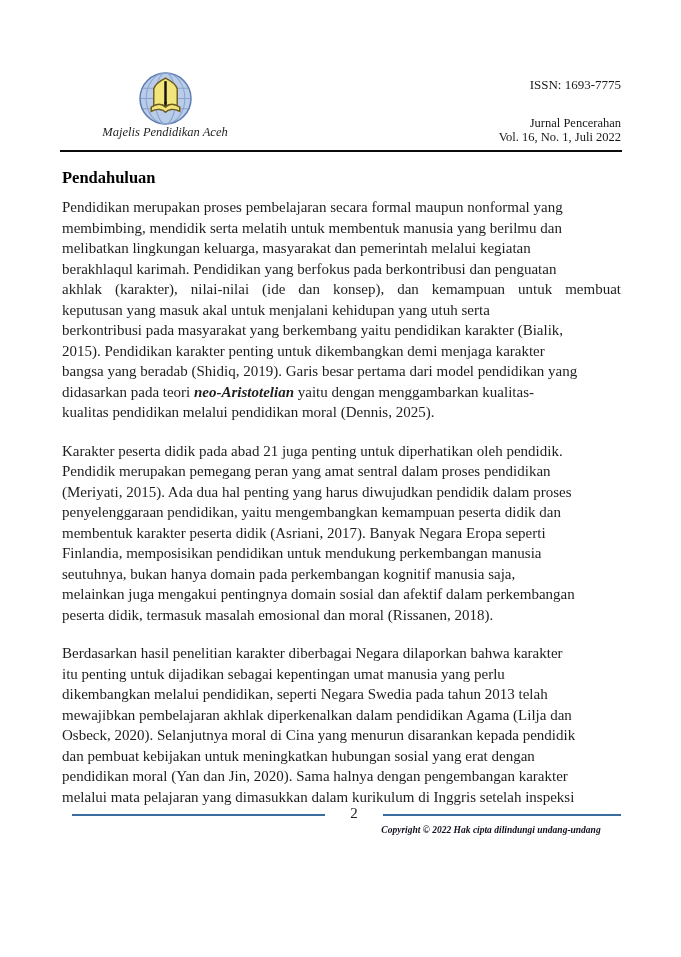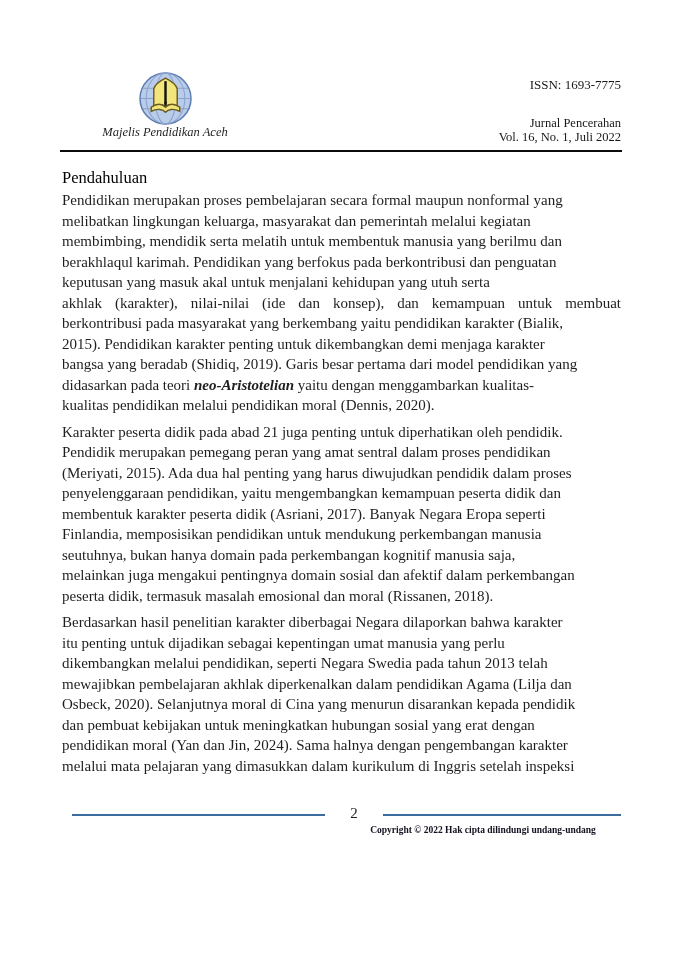--- a/index.html
+++ b/index.html
@@ -11,35 +11,35 @@
   
   .header { position:absolute; top:72px; left:60px; right:60px; display:flex; justify-content:space-between; }
   .logo-block { width:170px; text-align:center; margin-left:20px;font-style:italic; }
   .logo-block svg { display:block; margin:0 auto; }
   .logo-label { font-size:12.5px; color:#1e1e1e; margin-top:0px; white-space:nowrap; }
   .issue-block { text-align:right; font-size:12.5px; line-height:14px; color:#171717; padding-top:6px; }
   .issn { font-size:13px; margin-bottom:24px; }
   .header-rule { position:absolute; top:150px; left:60px; right:59px; height:2px; background:#0b0b0b; }
   
   .content { position:absolute; top:167px; left:62px; width:559px; }
-  .content h1 { font-size:16.5px; font-weight:normal; color:#000; margin:0 0 2px 0; line-height:21px; }
+  .content h1 { font-size:16.5px; font-weight:bold; color:#000; margin:0 0 9px 0; line-height:21px; }
   .line { font-size:15px; line-height:20.5px; white-space:nowrap; }
   .line.stretch { white-space:normal; text-align:justify; text-align-last:justify; }
   .para { margin:0; }
-  .para + .para { margin-top:6px; }
+  .para + .para { margin-top:18px; }
   em { font-style:italic;font-weight:bold; }
   
   .footer { position:absolute; top:805px; left:72px; right:60px; display:flex; align-items:flex-start; }
   .frule { height:2px; background:#3a6d9e; margin-top:9px; }
   .frule-left { width:253px; }
   .frule-right { flex:1; }
   .pagenum { width:58px; text-align:center; font-size:15px; color:#222; flex:0 0 auto; }
   .copyright {
-    position:absolute; top:20px; right:12px; width:252px; text-align:center;
-    font-size:9.5px; font-weight:bold; color:#10101f;
+    position:absolute; top:20px; right:4px; width:252px; text-align:center;
+    font-size:9.5px; font-weight:bold; font-style:italic; color:#10101f;
     white-space:nowrap;
   }
 </style>
 </head>
 <body>
 
 <div class="page">
 
   <header class="header">
     <div class="logo-block">
@@ -64,30 +64,30 @@
     </div>
   </header>
 
   <div class="header-rule"></div>
 
   <main class="content">
     <h1>Pendahuluan</h1>
 
     <div class="para">
       <div class="line">Pendidikan merupakan proses pembelajaran secara formal maupun nonformal yang</div>
+      <div class="line">membimbing, mendidik serta melatih untuk membentuk manusia yang berilmu dan</div>
       <div class="line">melibatkan lingkungan keluarga, masyarakat dan pemerintah melalui kegiatan</div>
-      <div class="line">membimbing, mendidik serta melatih untuk membentuk manusia yang berilmu dan</div>
       <div class="line">berakhlaqul karimah. Pendidikan yang berfokus pada berkontribusi dan penguatan</div>
+      <div class="line stretch">akhlak (karakter), nilai-nilai (ide dan konsep), dan kemampuan untuk membuat</div>
       <div class="line">keputusan yang masuk akal untuk menjalani kehidupan yang utuh serta</div>
-      <div class="line stretch">akhlak (karakter), nilai-nilai (ide dan konsep), dan kemampuan untuk membuat</div>
       <div class="line">berkontribusi pada masyarakat yang berkembang yaitu pendidikan karakter (Bialik,</div>
       <div class="line">2015). Pendidikan karakter penting untuk dikembangkan demi menjaga karakter</div>
       <div class="line">bangsa yang beradab (Shidiq, 2019). Garis besar pertama dari model pendidikan yang</div>
       <div class="line"><span>didasarkan pada teori </span><em>neo-Aristotelian</em><span> yaitu dengan menggambarkan kualitas-</span></div>
-      <div class="line">kualitas pendidikan melalui pendidikan moral (Dennis, 2020).</div>
+      <div class="line">kualitas pendidikan melalui pendidikan moral (Dennis, 2025).</div>
     </div>
 
     <div class="para">
       <div class="line">Karakter peserta didik pada abad 21 juga penting untuk diperhatikan oleh pendidik.</div>
       <div class="line">Pendidik merupakan pemegang peran yang amat sentral dalam proses pendidikan</div>
       <div class="line">(Meriyati, 2015). Ada dua hal penting yang harus diwujudkan pendidik dalam proses</div>
       <div class="line">penyelenggaraan pendidikan, yaitu mengembangkan kemampuan peserta didik dan</div>
       <div class="line">membentuk karakter peserta didik (Asriani, 2017). Banyak Negara Eropa seperti</div>
       <div class="line">Finlandia, memposisikan pendidikan untuk mendukung perkembangan manusia</div>
       <div class="line">seutuhnya, bukan hanya domain pada perkembangan kognitif manusia saja,</div>
@@ -95,21 +95,21 @@
       <div class="line">peserta didik, termasuk masalah emosional dan moral (Rissanen, 2018).</div>
     </div>
 
     <div class="para">
       <div class="line">Berdasarkan hasil penelitian karakter diberbagai Negara dilaporkan bahwa karakter</div>
       <div class="line">itu penting untuk dijadikan sebagai kepentingan umat manusia yang perlu</div>
       <div class="line">dikembangkan melalui pendidikan, seperti Negara Swedia pada tahun 2013 telah</div>
       <div class="line">mewajibkan pembelajaran akhlak diperkenalkan dalam pendidikan Agama (Lilja dan</div>
       <div class="line">Osbeck, 2020). Selanjutnya moral di Cina yang menurun disarankan kepada pendidik</div>
       <div class="line">dan pembuat kebijakan untuk meningkatkan hubungan sosial yang erat dengan</div>
-      <div class="line">pendidikan moral (Yan dan Jin, 2024). Sama halnya dengan pengembangan karakter</div>
+      <div class="line">pendidikan moral (Yan dan Jin, 2020). Sama halnya dengan pengembangan karakter</div>
       <div class="line">melalui mata pelajaran yang dimasukkan dalam kurikulum di Inggris setelah inspeksi</div>
     </div>
   </main>
 
   <footer class="footer">
     <div class="frule frule-left"></div>
     <div class="pagenum">2</div>
     <div class="frule frule-right"></div>
     <div class="copyright">Copyright © 2022 Hak cipta dilindungi undang-undang</div>
   </footer>

